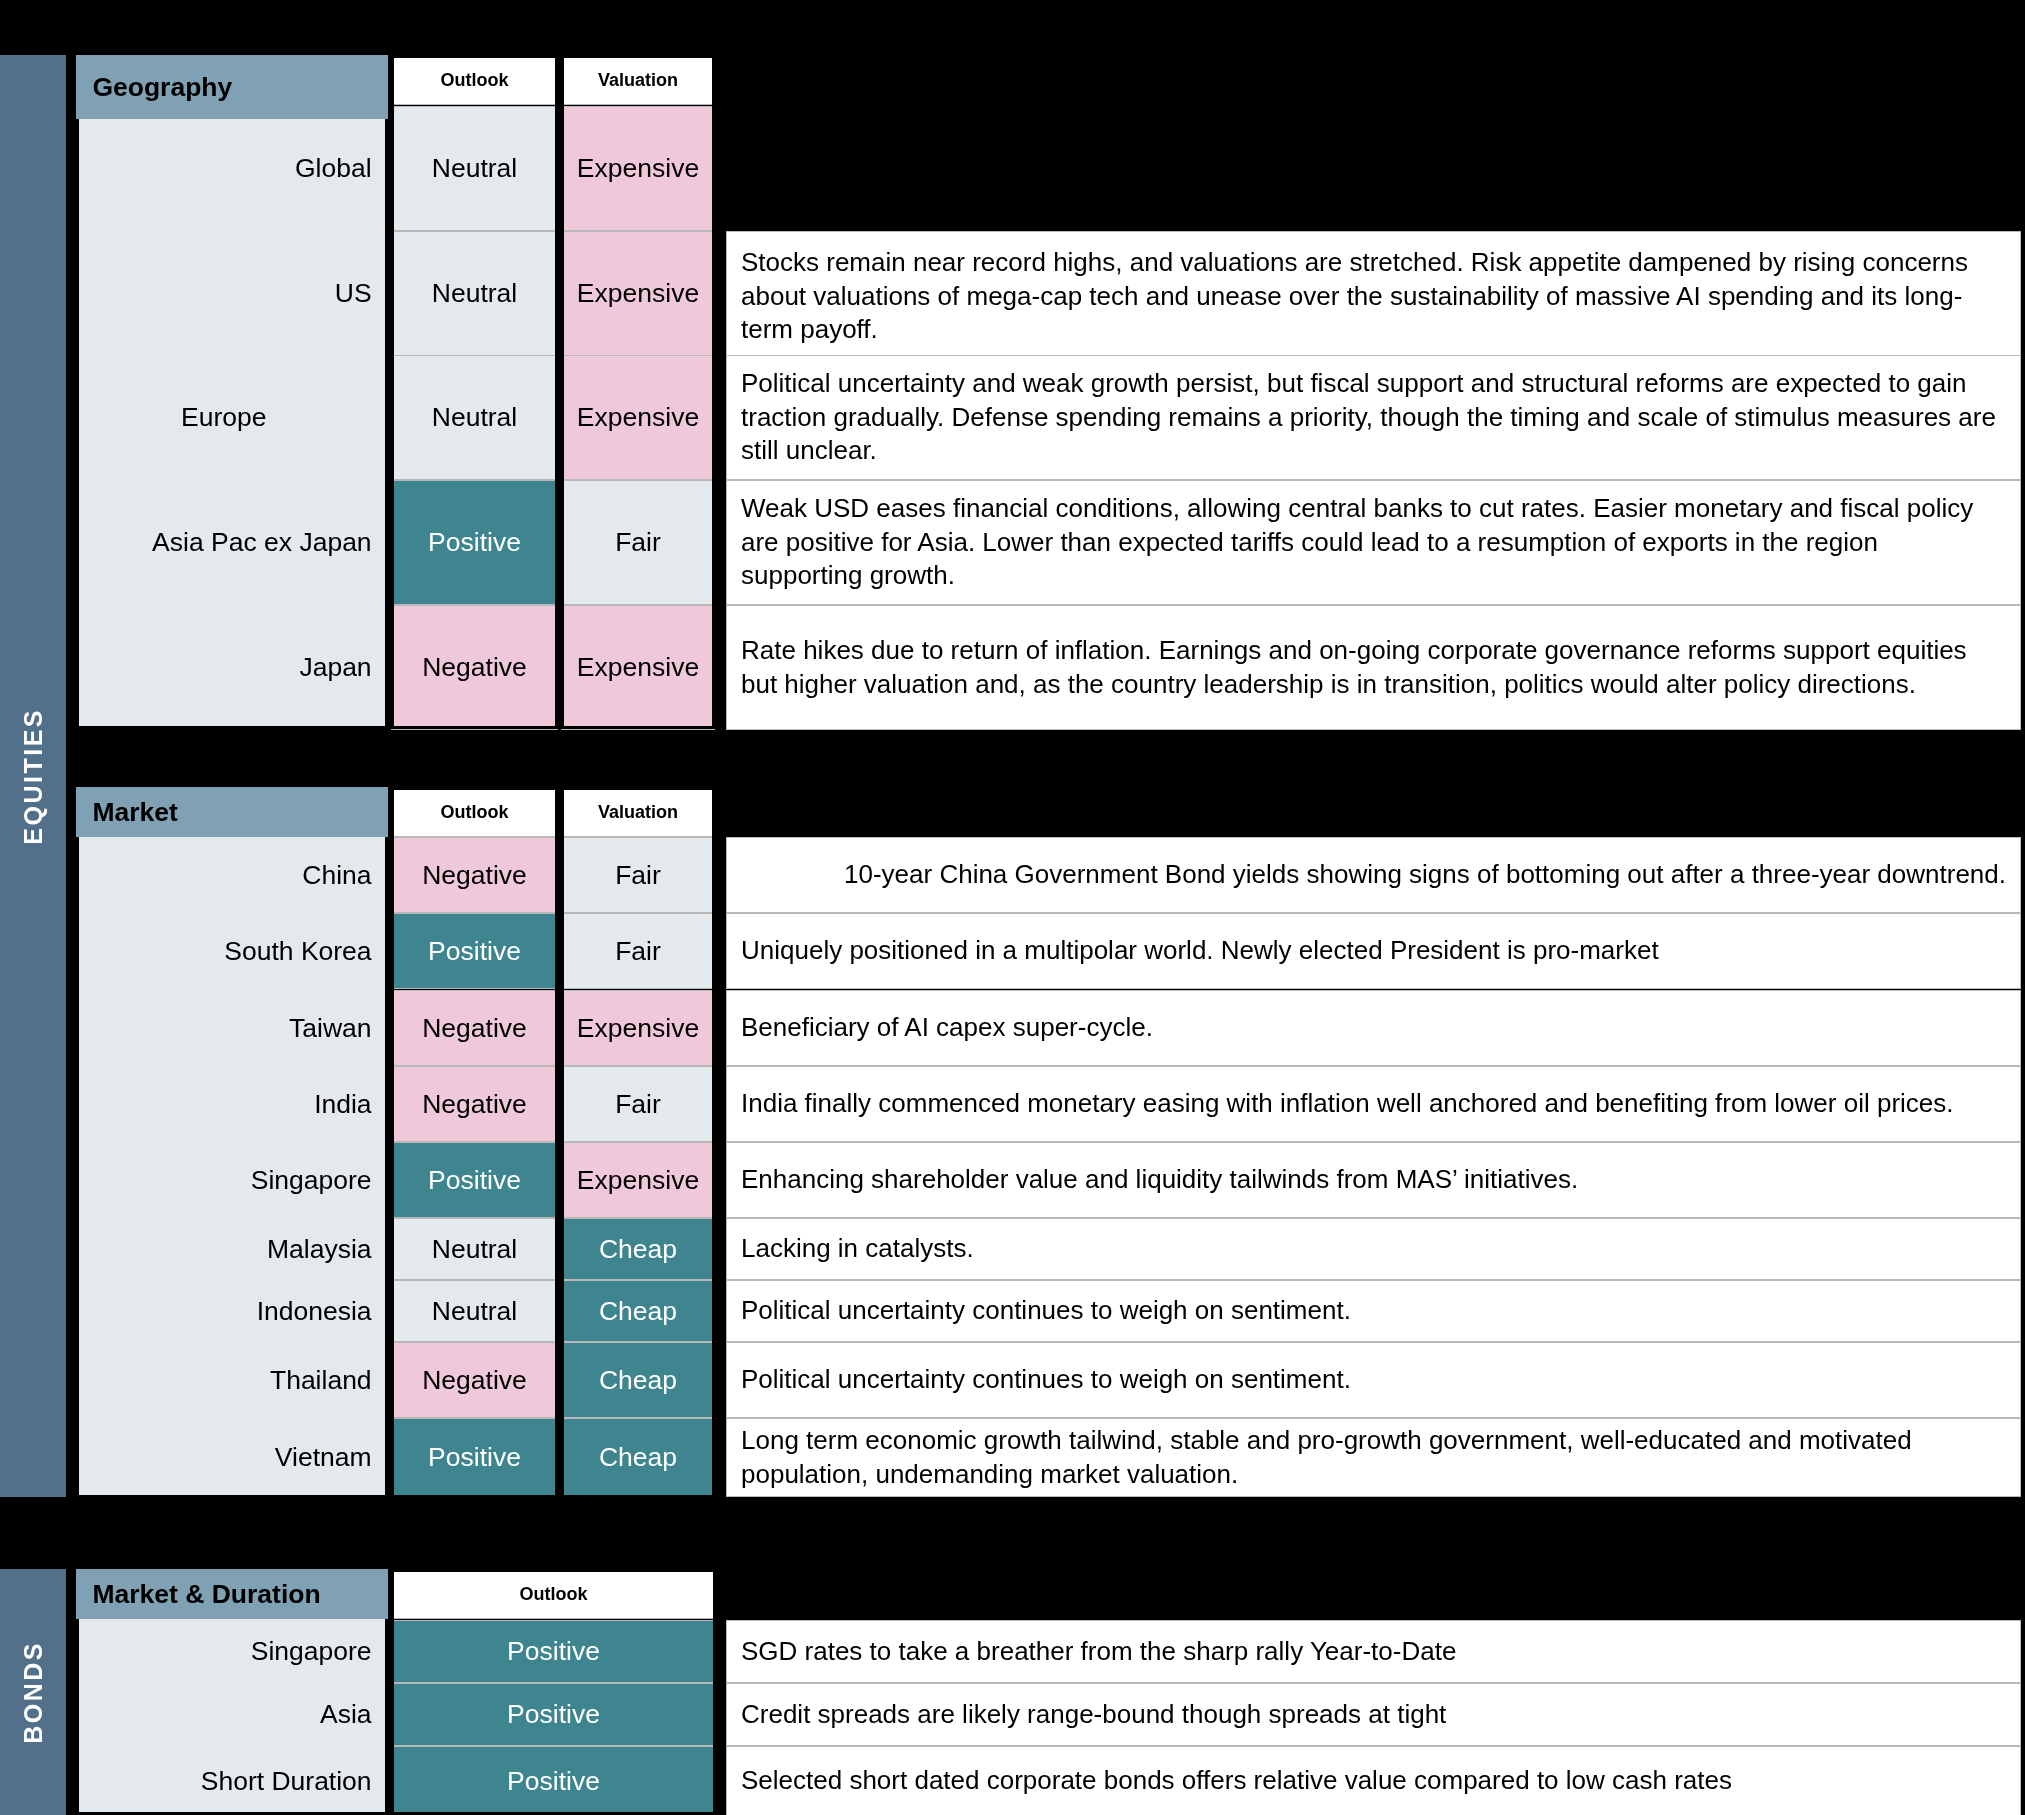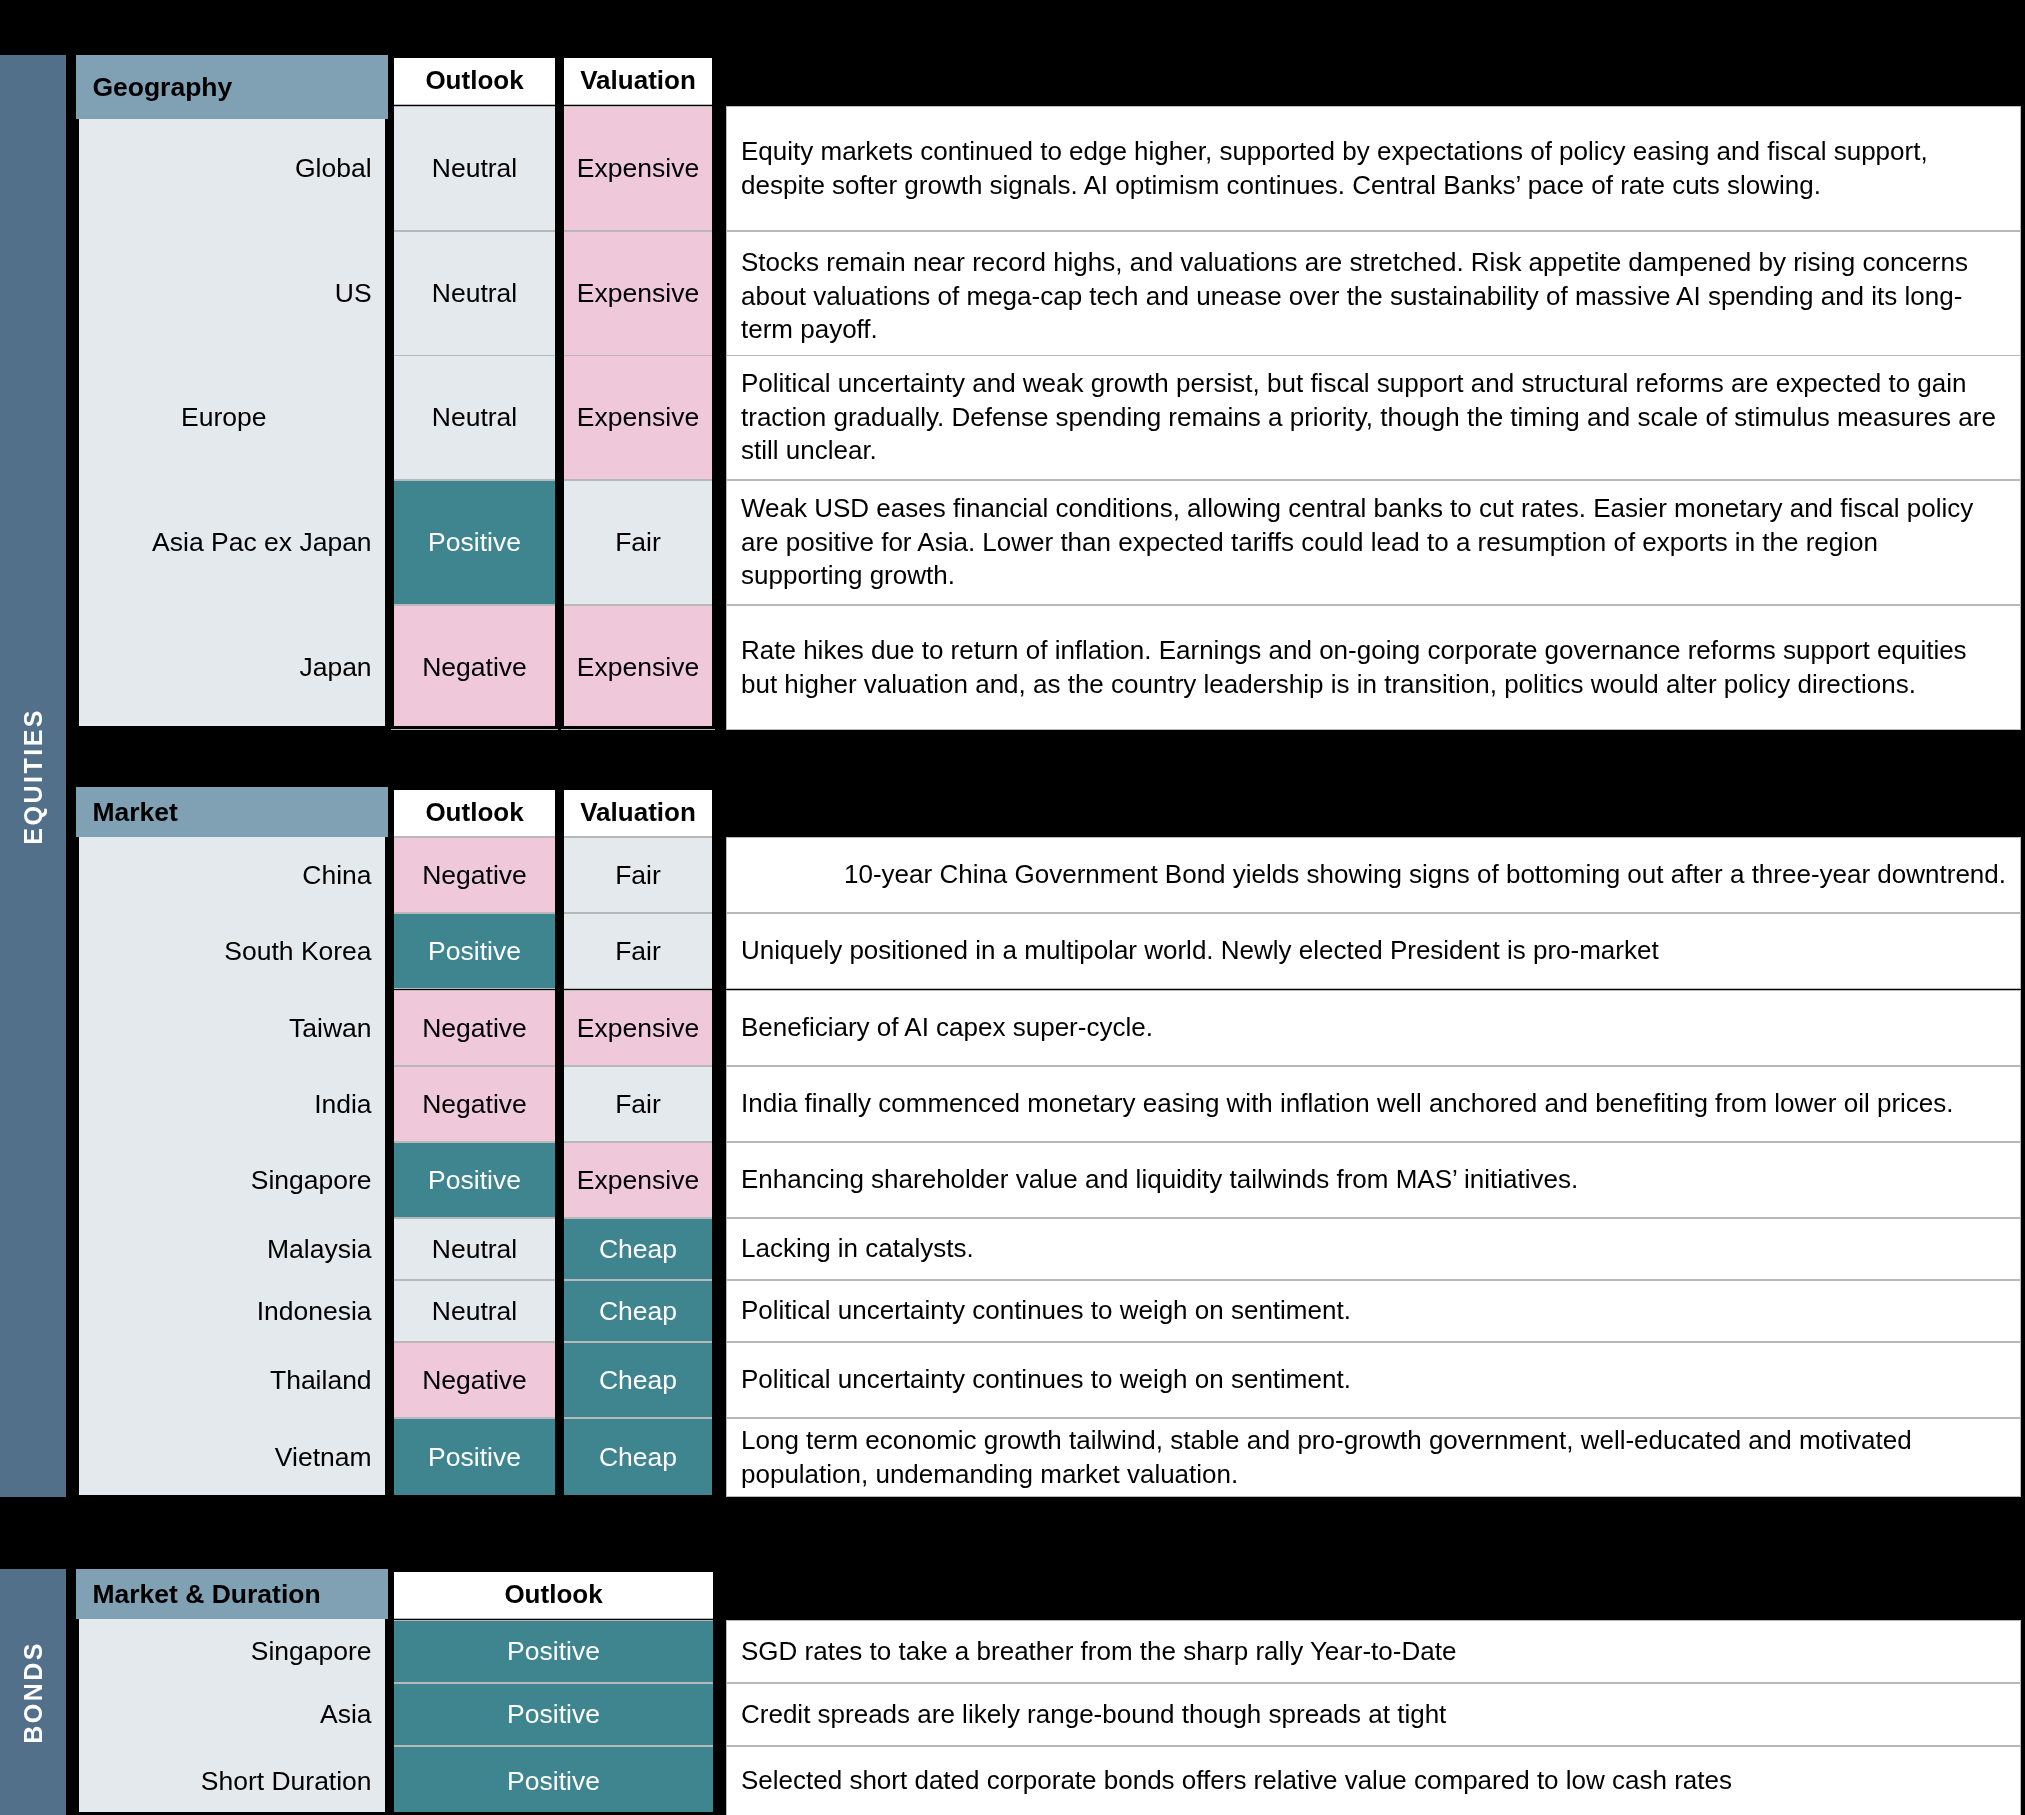--- a/index.html
+++ b/index.html
@@ -43,21 +43,21 @@
     display: flex; align-items: center; justify-content: flex-end;
     padding-right: 16.4px;
     font-size: 26.5px; color: #000;
   }
 
   .colhead {
     position: absolute;
     background: #FFFFFF;
     border: 1.9px solid #B8B8B8;
     display: flex; align-items: center; justify-content: center;
-    font-size: 26px; font-weight: bold; color: #000;
+    font-size: 18px; font-weight: bold; color: #000;
   }
 
   .cell {
     position: absolute;
     border: 1.9px solid #B8B8B8;
     display: flex; align-items: center; justify-content: center;
     font-size: 26.5px; color: #000;
   }
   .cell.pos  { background: #3E8590; color:#FFFFFF; }
   .cell.neg  { background: #EFC9DA; color:#000000; }
@@ -149,23 +149,20 @@
     <span>Expensive</span>
     </div>
   <div class="cell fair" style="left:561px; top:480px; width:154px; height:125px;">
     <span>Fair</span>
     </div>
   <div class="cell exp" style="left:561px; top:605px; width:154px; height:125px;">
     <span>Expensive</span>
     </div>
   <div class="outline" style="left:561px; top:55px; width:154px; height:674px;"></div>
 
-  <div class="desc" style="left:726px; top:106px; width:1295px; height:125px;">
-    <span>Equity markets continued to edge higher, supported by expectations of policy easing and fiscal support, despite softer growth signals. AI optimism continues. Central Banks’ pace of rate cuts slowing.</span>
-    </div>
   <div class="desc" style="left:726px; top:231px; width:1295px; height:131px;">
     <span>Stocks remain near record highs, and valuations are stretched. Risk appetite dampened by rising concerns about valuations of mega-cap tech and unease over the sustainability of massive AI spending and its long-term payoff.</span>
     </div>
   <div class="desc" style="left:726px; top:355px; width:1295px; height:125px;">
     <span>Political uncertainty and weak growth persist, but fiscal support and structural reforms are expected to gain traction gradually. Defense spending remains a priority, though the timing and scale of stimulus measures are still unclear.</span>
     </div>
   <div class="desc" style="left:726px; top:480px; width:1295px; height:125px;">
     <span>Weak USD eases financial conditions, allowing central banks to cut rates. Easier monetary and fiscal policy are positive for Asia. Lower than expected tariffs could lead to a resumption of exports in the region supporting growth.</span>
     </div>
   <div class="desc" style="left:726px; top:605px; width:1295px; height:125px;">

